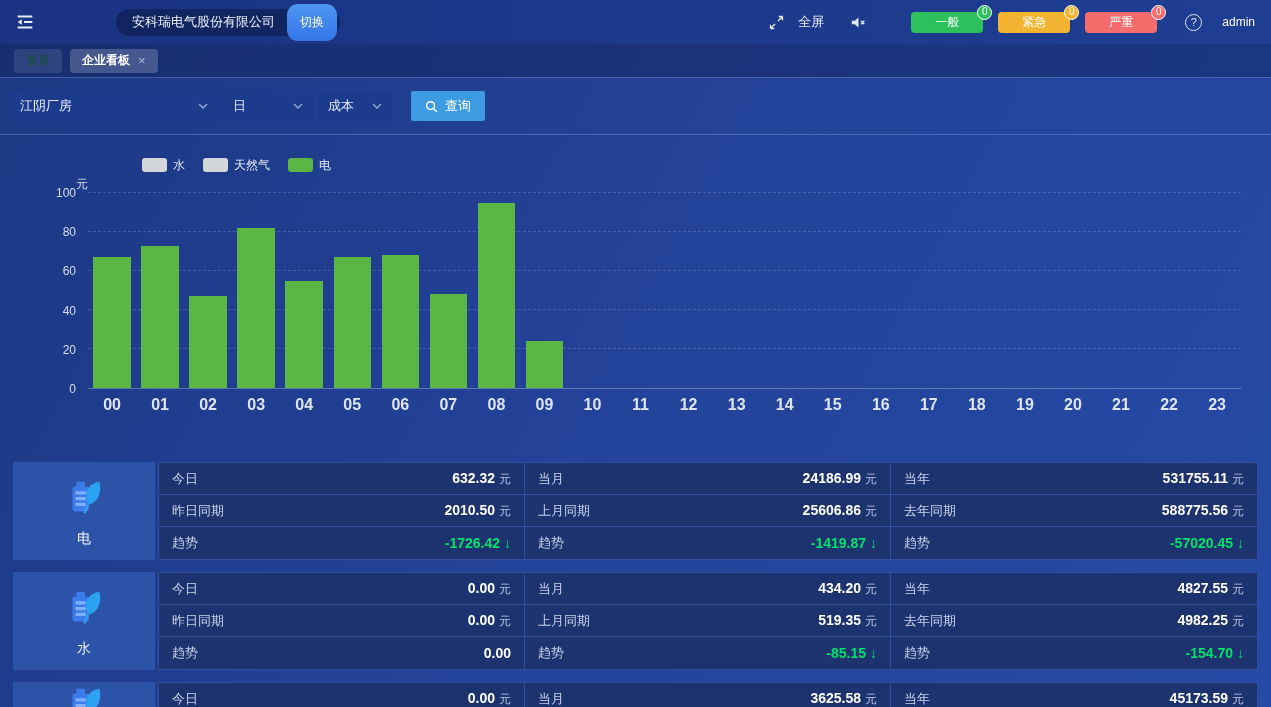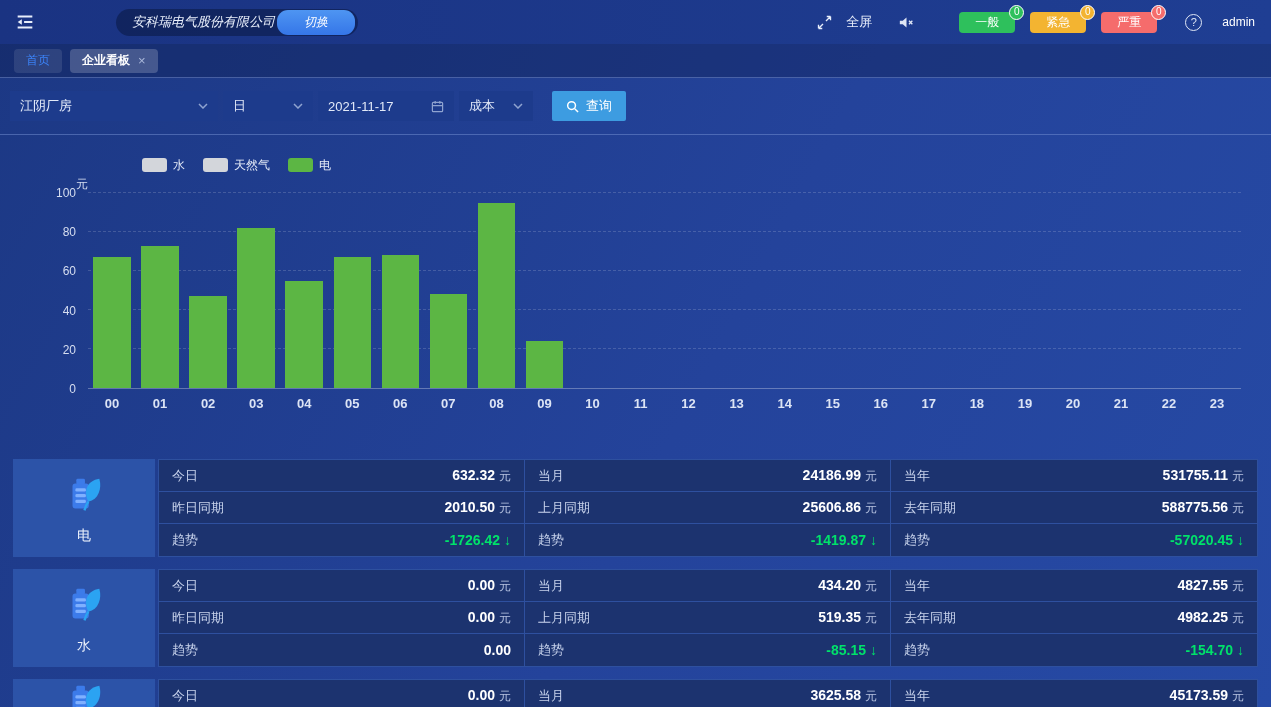--- a/index.html
+++ b/index.html
@@ -10,42 +10,42 @@
     background: linear-gradient(118deg,#1c3884 0%,#24439b 55%,#264aa5 100%);
   }
   svg { display:block; }
 
   
   .header { height:44px; display:flex; align-items:center; padding:0 16px 0 14px;
     background: linear-gradient(90deg,#1a3382,#1f3e93); }
   .menu-icon { margin-right:16px; cursor:pointer; }
   .app-title { font-size:18px; font-weight:bold; letter-spacing:1px; }
   .company-pill { margin-left:64px; height:27px; background:rgba(9,23,66,0.55);
-    border-radius:14px; display:flex; align-items:center; padding:0 3px 0 16px; gap:2px;font-style:italic; }
+    border-radius:14px; display:flex; align-items:center; padding:0 3px 0 16px; gap:12px; }
   .company-name { font-size:13px; color:#eaf0fc; }
-  .switch-btn { height:25px; padding:0 27px; border-radius:11px; cursor:pointer;
+  .switch-btn { height:37px; padding:0 13px; border-radius:11px; cursor:pointer;
     background:linear-gradient(180deg,#4e95f2,#3576e8); font-size:12px; display:flex; align-items:center; }
   .header-right { margin-left:auto; display:flex; align-items:center; }
   .fullscreen { display:flex; gap:14px; align-items:center; font-size:13px; color:#e8eefb; cursor:pointer; }
   .mute { margin-left:26px; cursor:pointer; }
   .alarms { display:flex; gap:15px; margin:0 28px 0 44px; }
-  .alarm { position:relative; height:21px; padding:0 16px; border-radius:4px; font-size:12px;
+  .alarm { position:relative; height:21px; padding:0 24px; border-radius:4px; font-size:12px;
     display:flex; align-items:center; cursor:pointer; }
   .alarm-badge { position:absolute; top:-7px; right:-9px; width:15px; height:15px;
     border:1.5px solid #fff; border-radius:50%; font-size:10px; line-height:12px;
     display:flex; align-items:center; justify-content:center; }
   .help { width:17px; height:17px; border:1.4px solid #dfe6f5; border-radius:50%;
     font-size:11px; display:flex; align-items:center; justify-content:center; color:#dfe6f5; cursor:pointer; }
   .admin { font-size:12px; margin-left:20px; cursor:pointer; }
 
   
   .tab-strip { height:34px; background:rgba(12,28,78,0.38); display:flex; align-items:center;
     padding:0 14px; gap:8px; border-bottom:1px solid rgba(130,156,219,0.45); }
   .tab { height:24px; padding:0 12px; border-radius:4px; background:rgba(255,255,255,0.10);
-    font-size:12px; color:#3b82f6; display:flex; align-items:center; gap:8px; cursor:pointer; }
+    font-size:12px; color:#14532d; display:flex; align-items:center; gap:8px; cursor:pointer; }
   .tab.active { background:rgba(255,255,255,0.20); color:#fff; font-weight:bold; }
   .tab-close { color:#aab8da; font-weight:normal; font-size:13px; }
 
   
   .filter-bar { display:flex; align-items:center; padding:13px 10px;
     border-bottom:1px solid rgba(118,146,212,0.5); }
   .fctl { height:30px; background:#1d3b8c; display:flex; align-items:center;
     justify-content:space-between; padding:0 10px; font-size:13px; color:#e2e9f8;
     margin-right:5px; cursor:pointer; }
   .f-site { width:208px; } .f-period { width:90px; } .f-date { width:136px; } .f-metric { width:74px; }
@@ -64,21 +64,21 @@
   .y-tick { position:absolute; right:12px; font-size:12px; color:#d6def0; transform:translateY(50%); }
   .plot { flex:1; margin-right:30px; position:relative; height:196px;
     border-bottom:1px solid rgba(255,255,255,0.30); }
   .gridline { position:absolute; left:0; right:0; height:0; border-top:1px dashed rgba(255,255,255,0.16); }
   .bars { position:absolute; left:0; right:0; top:0; bottom:0; display:flex; align-items:flex-end; }
   .slot { flex:1; display:flex; justify-content:center; align-items:flex-end; height:100%; }
   .bar { width:78%; }
   .x-row { display:flex; margin-top:7px; }
   .x-spacer { width:88px; }
   .x-labels { flex:1; margin-right:30px; display:flex; }
-  .x-label { flex:1; text-align:center; font-size:13px; font-weight:bold; color:#dce4f5; }
+  .x-label { flex:1; text-align:center; font-size:16px; font-weight:bold; color:#dce4f5; }
 
   
   .stats { margin:48px 13px 0; }
   .stat-group { display:flex; margin-bottom:12px; }
   .tile { width:142px; background:#2c53a8; display:flex; flex-direction:column;
     align-items:center; justify-content:center; gap:9px; margin-right:3px; }
   .tile-label { font-size:14px; color:#eef3fc; }
   .stat-grid { flex:1; display:grid; grid-template-columns:1fr 1fr 1fr;
     background:#1c336f; border:1px solid #2e509f; }
   .cell { height:32px; display:flex; align-items:center; justify-content:space-between;
@@ -156,27 +156,20 @@
     <span>江阴厂房</span>
     <svg width="10" height="6" viewBox="0 0 10 6" fill="none" stroke="#8fa3d0" stroke-width="1.5">
         <path d="M1 1 L5 5 L9 1"></path>
       </svg>
   </div>
   <div class="fctl f-period">
     <span>日</span>
     <svg width="10" height="6" viewBox="0 0 10 6" fill="none" stroke="#8fa3d0" stroke-width="1.5">
         <path d="M1 1 L5 5 L9 1"></path>
       </svg>
-  </div>
-  <div class="fctl f-date">
-    <span>2021-11-17</span>
-    <svg width="13" height="13" viewBox="0 0 14 14" fill="none" stroke="#8fa3d0" stroke-width="1.3">
-      <rect x="1.5" y="2.5" width="11" height="10" rx="1"></rect>
-        <path d="M4.5 1 v3 M9.5 1 v3 M1.5 6 h11"></path>
-    </svg>
   </div>
   <div class="fctl f-metric">
     <span>成本</span>
     <svg width="10" height="6" viewBox="0 0 10 6" fill="none" stroke="#8fa3d0" stroke-width="1.5">
         <path d="M1 1 L5 5 L9 1"></path>
       </svg>
   </div>
   <button class="search-btn">
     <svg width="13" height="13" viewBox="0 0 14 14" fill="none" stroke="#fff" stroke-width="1.6">
       <circle cx="6" cy="6" r="4.2"></circle>

